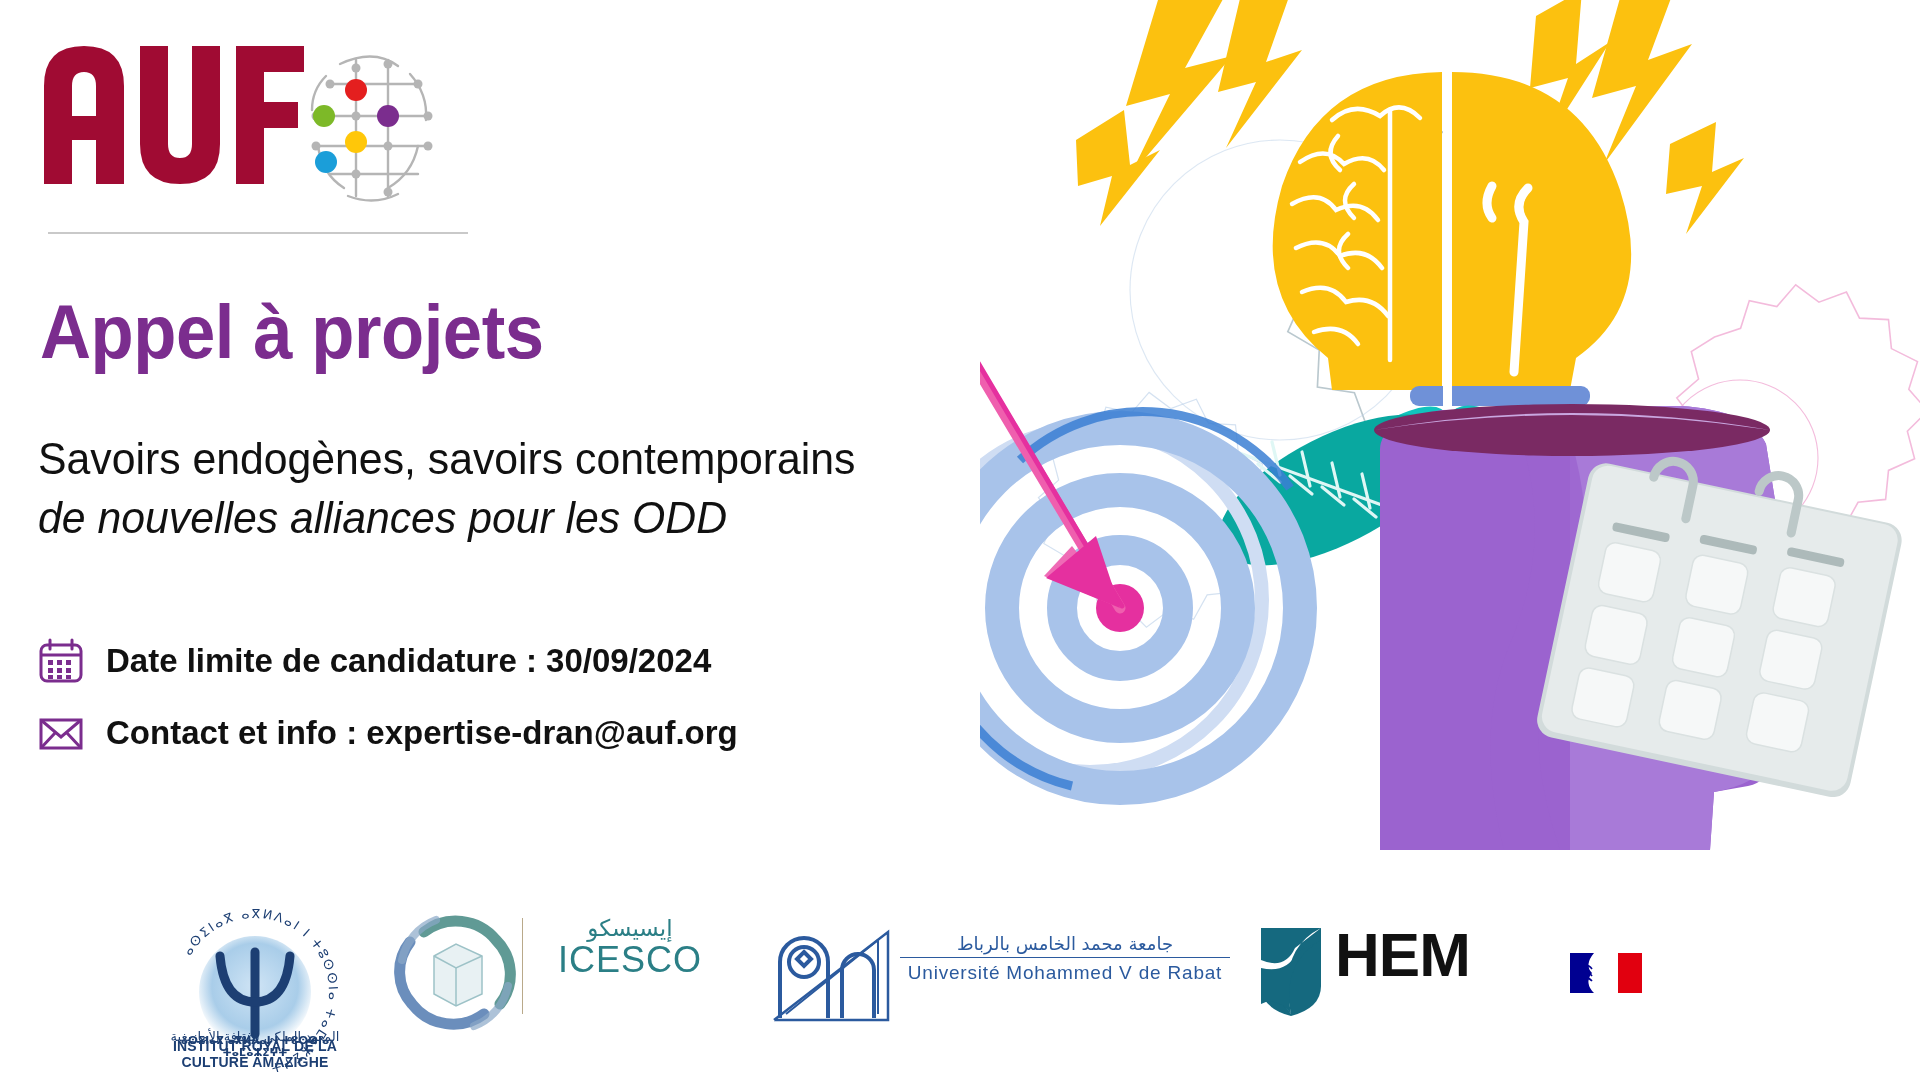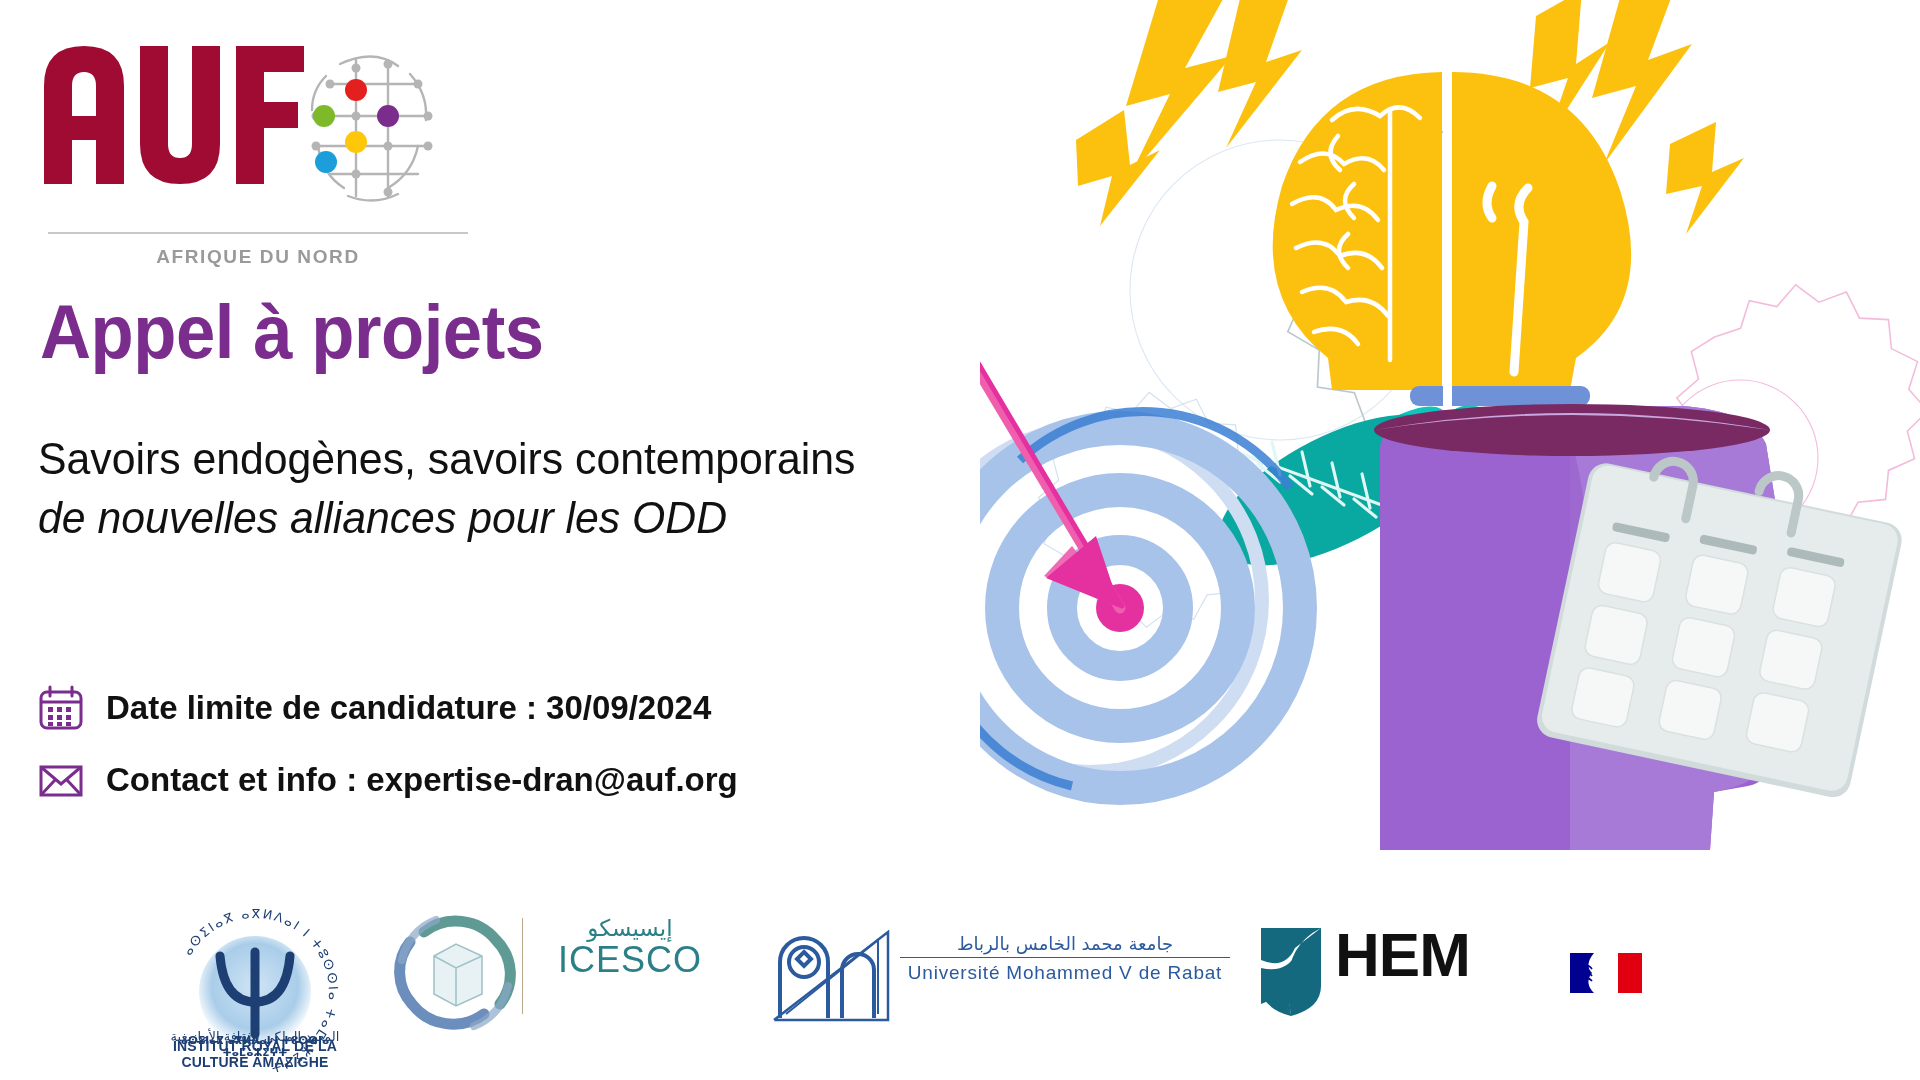--- a/index.html
+++ b/index.html
@@ -47,21 +47,21 @@
     position:absolute; left:38px; top:430px;
     color:#111;
     font-size:45px; line-height:1.30;
     font-family:"Liberation Sans Narrow","Liberation Sans", sans-serif;
     transform:scaleX(0.95); transform-origin:left center;
   }
   .subtitle .l1 { display:block; font-weight:400; }
   .subtitle .l2 { display:block; font-style:italic; font-weight:400; }
 
   
-  .info { position:absolute; left:38px; top:638px;margin-top:47px; }
+  .info { position:absolute; left:38px; top:638px; }
   .info-row { display:flex; align-items:center; margin-bottom:26px; }
   .info-icon { width:46px; height:46px; flex:0 0 46px; margin-right:22px; }
   .info-icon svg { display:block; width:46px; height:46px; }
   .info-text {
     font-size:33px; font-weight:bold; color:#111;
     font-family:"Liberation Sans", sans-serif;
     white-space:nowrap;
   }
 
   
@@ -360,21 +360,20 @@
         <circle cx="316" cy="66" r="11" fill="#e41f1f"></circle>
         <circle cx="348" cy="92" r="11" fill="#7b2d8e"></circle>
         <circle cx="284" cy="92" r="11" fill="#7db928"></circle>
         <circle cx="316" cy="118" r="11" fill="#ffc709"></circle>
         <circle cx="286" cy="138" r="11" fill="#1b9ed9"></circle>
       </g>
     </svg>
   </div>
 
   <div class="auf-rule"></div>
-  <div class="auf-region">AFRIQUE DU NORD</div>
 
   <h1 class="headline">Appel à projets</h1>
 
   <div class="subtitle">
     <span class="l1">Savoirs endogènes, savoirs contemporains</span>
     <span class="l2">de nouvelles alliances pour les ODD</span>
   </div>
 
   <div class="info">
 

